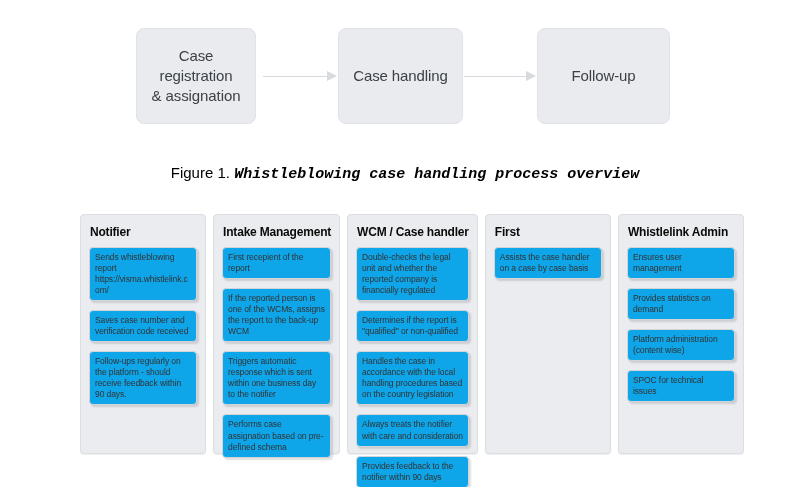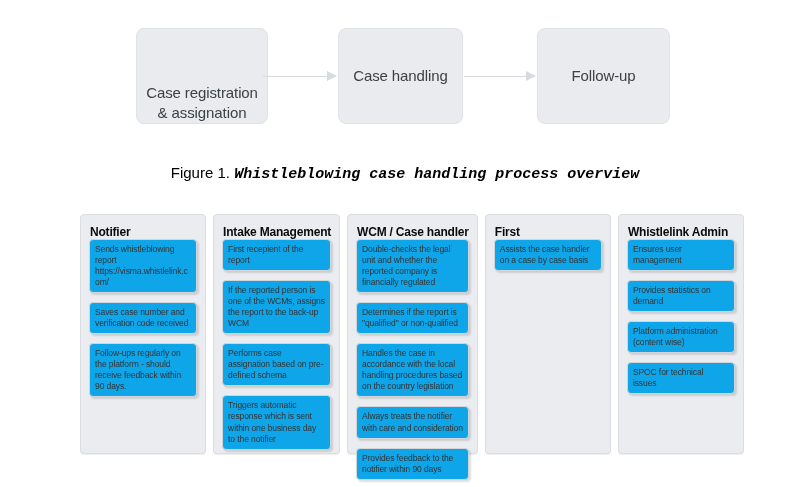--- a/index.html
+++ b/index.html
@@ -8,21 +8,21 @@
     font-family:"Liberation Sans", sans-serif;overflow:hidden;
   }
   
   .flow-box{
     position:absolute;top:28px;height:96px;background:#e9ebee;
     border:1px solid #dfe2e6;border-radius:8px;box-sizing:border-box;
     display:flex;align-items:center;justify-content:center;text-align:center;
     color:#3c4148;font-size:15px;line-height:1.32;letter-spacing:-0.1px;
   }
   .flow-box .label{white-space:pre-line;padding:0 4px;}
-  #flow-step-1{left:136px;width:132px;align-items:flex-end;}
+  #flow-step-1{left:136px;width:120px;}
   #flow-step-2{left:338px;width:125px;}
   #flow-step-3{left:537px;width:133px;}
   .flow-arrow{position:absolute;top:69px;height:15px;}
   #flow-arrow-1{left:263px;width:74px;}
   #flow-arrow-2{left:464px;width:72px;}
   .flow-arrow .shaft{position:absolute;left:0;right:9px;top:6.5px;height:1.5px;background:#d7dade;}
   .flow-arrow .head{
     position:absolute;right:0;top:1.5px;width:0;height:0;
     border-left:10px solid #d7dade;border-top:5.5px solid transparent;border-bottom:5.5px solid transparent;
   }
@@ -33,21 +33,21 @@
   .columns{
     position:absolute;left:80px;top:214px;width:664px;height:240px;
     display:flex;gap:7px;box-sizing:border-box;
   }
   .column{
     flex:1;background:#eaecef;border:1px solid #dbdee2;border-radius:4px;
     box-sizing:border-box;padding:9px 8px;box-shadow:0 1px 1px rgba(0,0,0,0.07);
   }
   .col-title{
     font-size:12px;font-weight:bold;color:#0a0a0a;letter-spacing:-0.2px;
-    margin:1px 0 0 1px;white-space:nowrap;
+    margin:1px 0 8px 1px;white-space:nowrap;
   }
   .card{
     background:#0ea5e9;border:1px solid #d2d4d7;border-radius:4px;
     box-sizing:border-box;padding:4px 5px;margin-bottom:9px;
     font-size:8.5px;letter-spacing:-0.1px;line-height:1.3;color:#333;
     overflow-wrap:anywhere;box-shadow:2px 2px 2px rgba(0,0,0,0.13);
   }
   .mh26{min-height:26px}.mh27{min-height:27px}.mh28{min-height:28px}
   .mh29{min-height:29px}.mh30{min-height:30px}.mh31{min-height:31px}
   .mh32{min-height:32px}.mh37{min-height:37px}.mh45{min-height:45px}
@@ -87,22 +87,22 @@
       <div class="col-title">Notifier</div>
       <div class="card mh30">Sends whistleblowing report https://visma.whistlelink.com/</div>
       <div class="card mh27">Saves case number and verification code received</div>
       <div class="card mh37">Follow-ups regularly on the platform - should receive feedback within 90 days.</div>
     </div>
 
     <div class="column">
       <div class="col-title">Intake Management</div>
       <div class="card mh32">First recepient of the report</div>
       <div class="card mh45">If the reported person is one of the WCMs, assigns the report to the back-up WCM</div>
+      <div class="card mh46">Triggers automatic response which is sent within one business day to the notifier</div>
       <div class="card mh37">Performs case assignation based on pre-defined schema</div>
-      <div class="card mh46">Triggers automatic response which is sent within one business day to the notifier</div>
     </div>
 
     <div class="column">
       <div class="col-title">WCM / Case handler</div>
       <div class="card mh47">Double-checks the legal unit and whether the reported company is financially regulated</div>
       <div class="card mh26">Determines if the report is "qualified" or non-qualified</div>
       <div class="card mh50">Handles the case in accordance with the local handling procedures based on the country legislation</div>
       <div class="card mh27">Always treats the notifier with care and consideration</div>
       <div class="card mh29">Provides feedback to the notifier within 90 days</div>
     </div>

